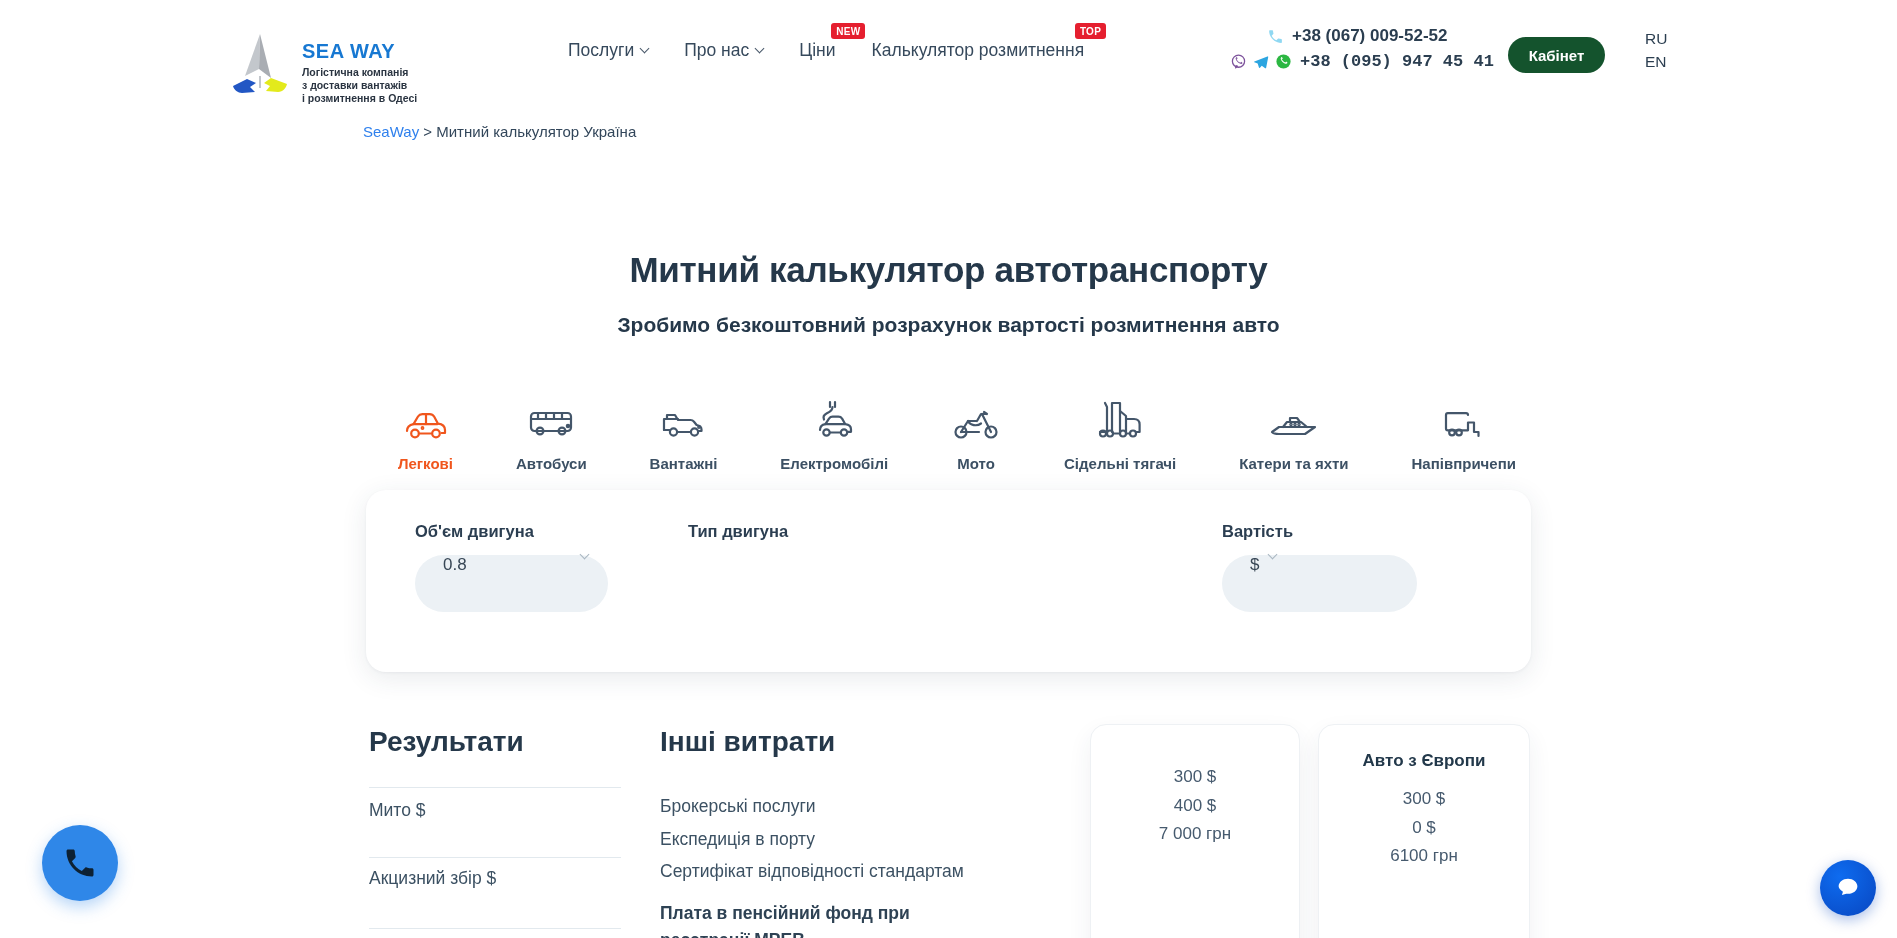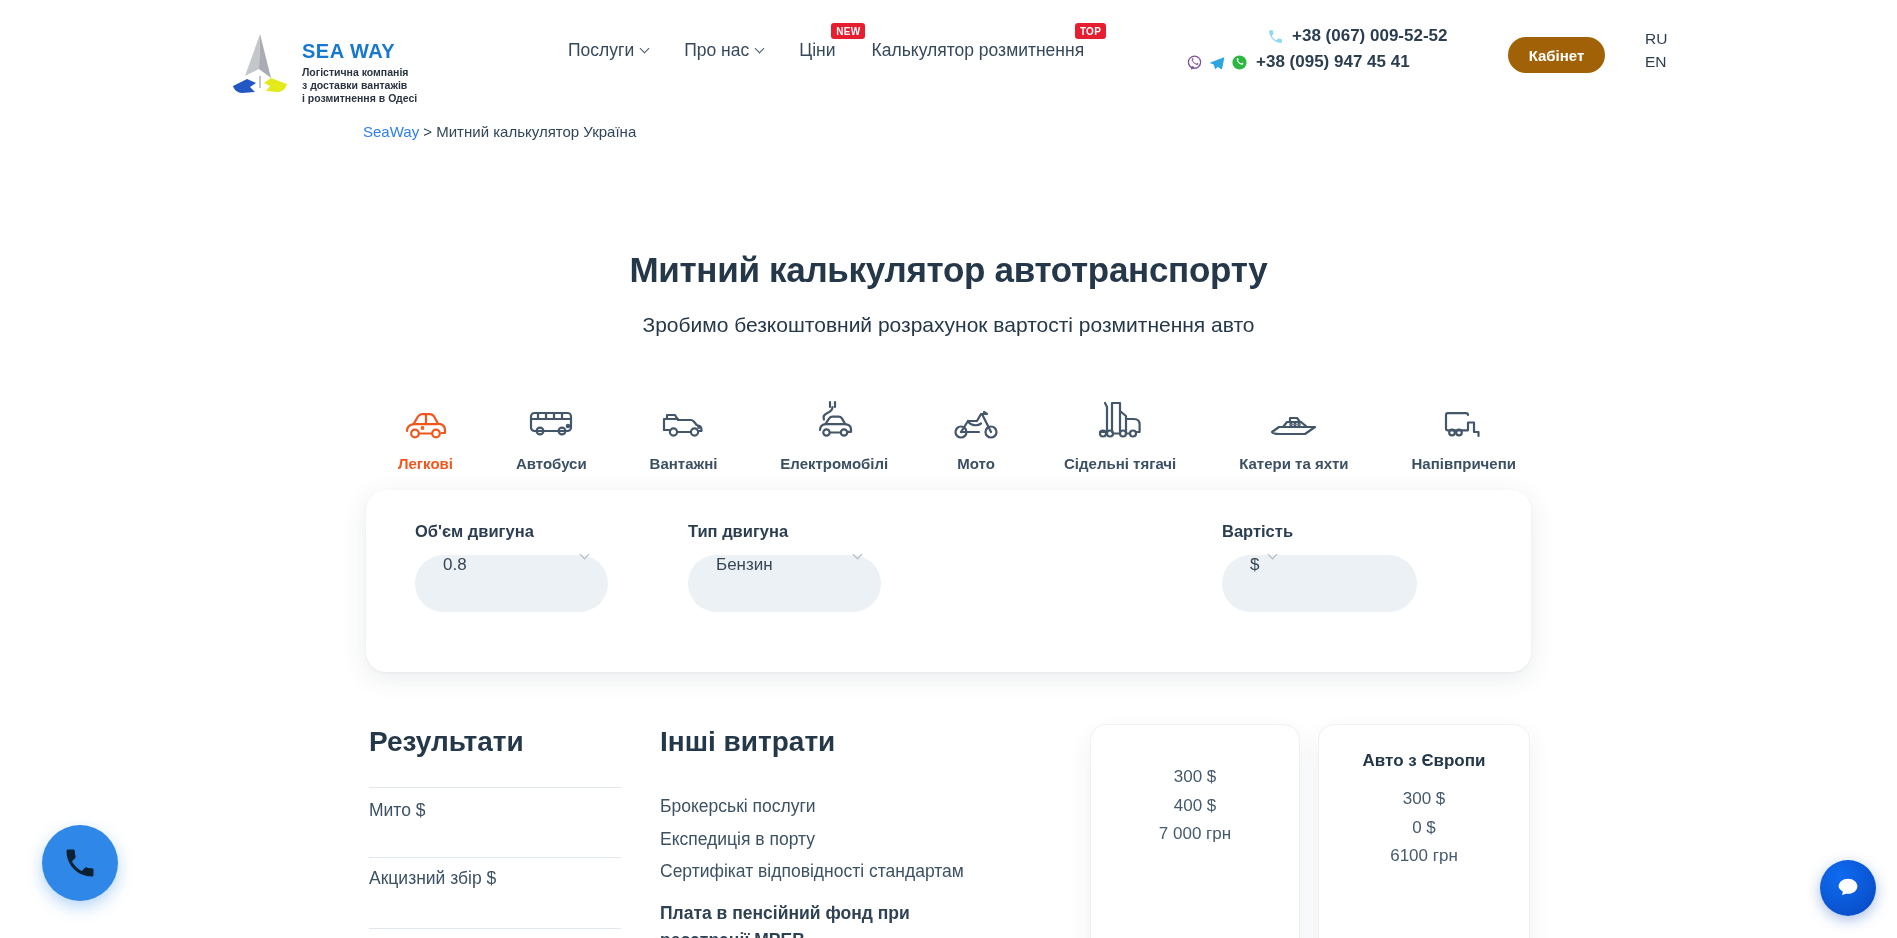--- a/index.html
+++ b/index.html
@@ -17,31 +17,31 @@
   .nav { position:absolute; left:568px; top:0; height:100px; display:flex; align-items:center; gap:36px; }
   .nav-item { position:relative; font-size:17.5px; color:#36495c; cursor:pointer; display:flex; align-items:center; gap:7px; white-space:nowrap; }
   .caret { width:7px; height:7px; border-right:1.8px solid #49586a; border-bottom:1.8px solid #49586a; transform:rotate(45deg); margin-top:-4px; }
   .badge { position:absolute; top:-17px; background:#e51f2f; color:#fff; font-size:10px; font-weight:bold; padding:3px 5px 2px; border-radius:3px; letter-spacing:.3px; }
   .badge-new { left:32px; }
   .badge-top { right:-22px; }
 
   .contact-row { position:absolute; display:flex; align-items:center; gap:8px; font-size:17px; font-weight:bold; color:#2b3e50; }
   .contact-row .num { cursor:pointer; }
   .msgr { display:flex; align-items:center; gap:5px; }
-  .cabinet-btn { position:absolute; left:1508px; top:37px; width:97px; height:36px; background:#a16207; border:none; border-radius:18px; color:#fff; font-size:15px; font-weight:bold; font-family:"Liberation Sans",sans-serif; cursor:pointer; }
+  .cabinet-btn { position:absolute; left:1508px; top:37px; width:97px; height:36px; background:#14532d; border:none; border-radius:18px; color:#fff; font-size:15px; font-weight:bold; font-family:"Liberation Sans",sans-serif; cursor:pointer; }
   .lang { position:absolute; left:1645px; top:27px; font-size:15.5px; line-height:23px; color:#2b3e50; }
   .lang div { cursor:pointer; }
 
   
   .breadcrumb { position:absolute; left:363px; top:123px; font-size:15px; color:#32465a; }
   .breadcrumb a { color:#2f80ed; text-decoration:none; cursor:pointer; }
 
   
   .hero-title { position:absolute; left:0; top:250px; width:100%; text-align:center; font-size:35px; font-weight:800; color:#25384a; letter-spacing:-.3px; }
-  .hero-sub { position:absolute; left:0; top:313px; width:100%; text-align:center; font-size:21px; font-weight:normal; color:#25384a; }
+  .hero-sub { position:absolute; left:0; top:313px; width:100%; text-align:center; font-size:21px; font-weight:bold; color:#25384a; }
 
   
   .tabs { position:absolute; left:398px; top:395px; width:1118px; display:flex; justify-content:space-between; }
   .tab { display:flex; flex-direction:column; align-items:center; gap:12px; cursor:pointer; color:#44566a; }
   .tab .ticon { height:48px; display:flex; align-items:flex-end; }
   .tab .tlabel { font-size:15px; font-weight:bold; color:#3c5064; white-space:nowrap; }
   .tab.active { color:#f0561d; }
   .tab.active .tlabel { color:#f0561d; }
   .tab svg { stroke:currentColor; fill:none; stroke-width:2.2; stroke-linecap:round; stroke-linejoin:round; }
 
@@ -114,21 +114,21 @@
       </div>
     </nav>
 
     <div class="contact-row" style="left:1267px; top:26px;">
       <svg width="17" height="17" viewBox="0 0 24 24">
         <path fill="#8fd8f2" d="M6.62 10.79c1.44 2.83 3.76 5.14 6.59 6.59l2.2-2.21c.27-.27.67-.36 1.02-.24 1.12.37 2.33.57 3.57.57.55 0 1 .45 1 1V20c0 .55-.45 1-1 1-9.39 0-17-7.61-17-17 0-.55.45-1 1-1h3.5c.55 0 1 .45 1 1 0 1.25.2 2.45.57 3.57.11.35.03.74-.25 1.02l-2.2 2.2z"></path>
       </svg>
       <span class="num">+38 (067) 009-52-52</span>
     </div>
 
-    <div class="contact-row" style="left:1186px; top:52px;">
+    <div class="contact-row" style="left:1230px; top:52px;font-family:Liberation Mono, monospace;">
       <span class="msgr">
         <svg width="17" height="17" viewBox="0 0 24 24">
           <circle cx="12" cy="11.5" r="8.6" fill="none" stroke="#7c519b" stroke-width="1.8"></circle>
           <path d="M9 17l-1 4 3-3" fill="none" stroke="#7c519b" stroke-width="1.8" stroke-linejoin="round"></path>
           <path d="M9.2 8.2c.8 2.8 2.6 4.6 5.4 5.4l1.2-1.2 2 1.6c-.6 1.4-1.8 1.8-3.2 1.3-3-1.1-5.3-3.4-6.4-6.4-.5-1.4-.1-2.6 1.3-3.2l1.6 2z" fill="#7c519b"></path>
         </svg>
         <svg width="18" height="17" viewBox="0 0 24 24">
           <path fill="#2ca5e0" d="M21.9 4.6L2.7 12c-.6.2-.6 1 0 1.2l4.6 1.7 1.8 5.6c.2.6 1 .7 1.4.2l2.6-2.7 4.8 3.5c.5.4 1.2.1 1.3-.5l3-15.2c.1-.7-.5-1.3-1.3-1.2z"></path>
         </svg>
         <svg width="17" height="17" viewBox="0 0 24 24">
@@ -277,24 +277,20 @@
     <div class="fgroup" style="left:49px;">
       <div class="flabel">Об'єм двигуна</div>
       <div class="pill">
         <span class="pval">0.8</span>
         <span class="pcaret"></span>
       </div>
     </div>
 
     <div class="fgroup" style="left:322px;">
       <div class="flabel">Тип двигуна</div>
-      <div class="pill">
-        <span class="pval">Бензин</span>
-        <span class="pcaret"></span>
-      </div>
     </div>
 
 
     <div class="fgroup" style="left:856px;">
       <div class="flabel">Вартість</div>
       <div class="pill currency" style="width:195px;">
         <span class="pval">$</span>
         <span class="pcaret"></span>
       </div>
     </div>

